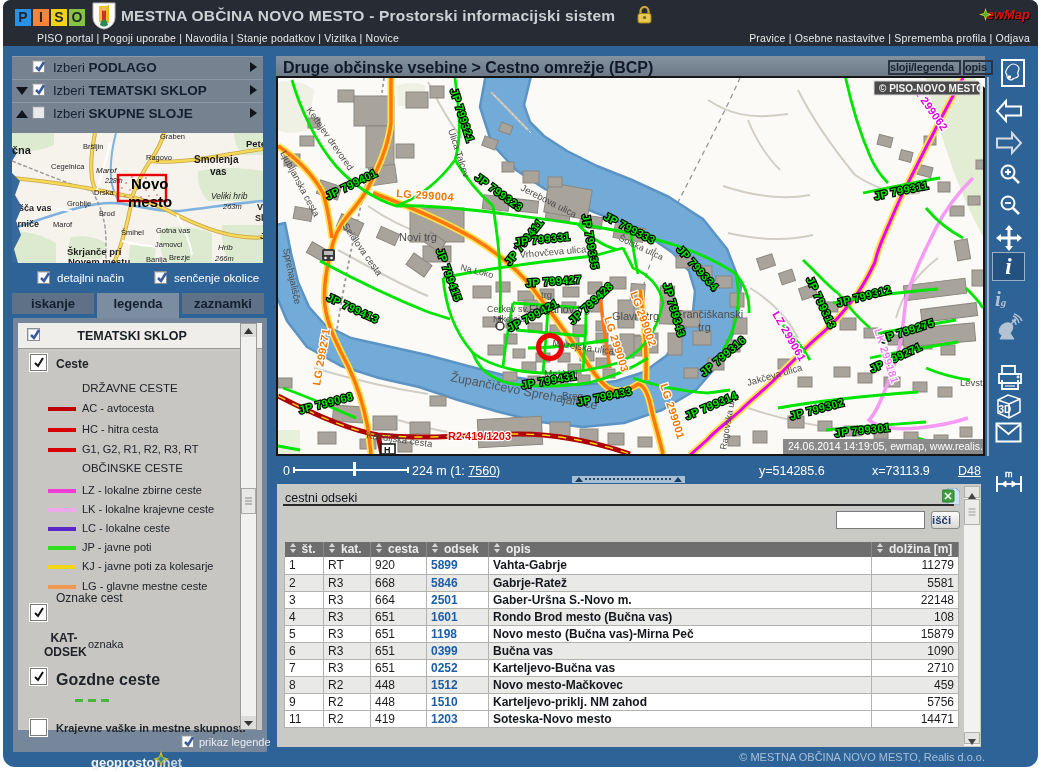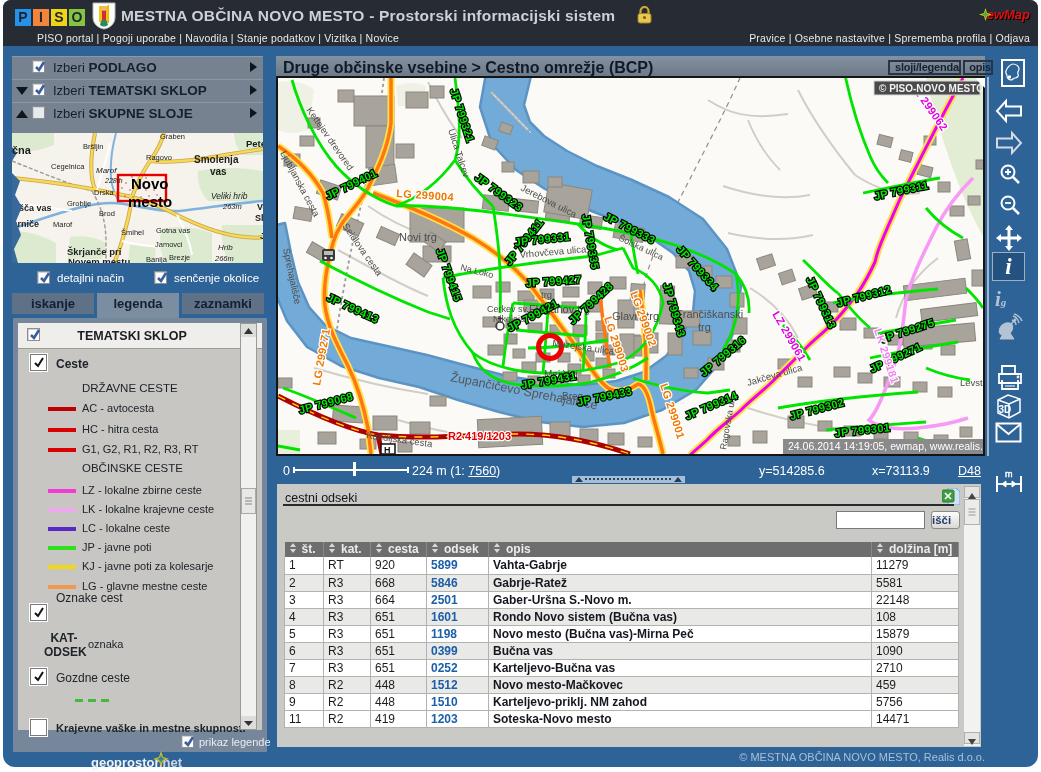--- a/index.html
+++ b/index.html
@@ -20,32 +20,32 @@
 #legend{position:absolute;left:10px;top:318px;width:254px;height:434px;background:#76879c;border-radius:1px}
 #leginner{position:absolute;left:5px;top:5px;width:244px;height:407px;background:#c7c6c2}
 #legtitle{position:absolute;left:0px;top:0px;width:244px;height:26px;background:#efeeea;border-bottom:1px solid #9a9a96}
 .legline{position:absolute;width:28px;height:4px}
 .legtxt{position:absolute;font-size:11px;color:#20242a;white-space:nowrap}
 .lcb{position:absolute;width:17px;height:17px;background:#fff;border:1px solid #7a7a76;box-shadow:0 0 0 1px #fff}
 #footcpy{position:absolute;right:53px;top:751px;font-size:11px;color:#a9c0d8}
 #geopro{position:absolute;left:88px;top:755px;font-size:13px;font-weight:bold;color:#eef2f6}
 #maphdr{position:absolute;left:273px;top:56px;width:709px;height:20px;background:linear-gradient(#84919e,#6d7a88)}
 #maphdr .t{position:absolute;left:7px;top:3px;font-size:16px;font-weight:bold;color:#10192a}
-.mbtn{position:absolute;top:4px;height:15px;border:2px solid #2a3442;color:#17202e;font-size:11px;font-weight:bold;line-height:11px;text-align:right;letter-spacing:-0.2px}
+.mbtn{position:absolute;top:4px;height:15px;border:2px solid #2a3442;color:#17202e;font-size:11px;font-weight:bold;line-height:11px;text-align:left;letter-spacing:-0.2px}
 #scaleRow{position:absolute;left:273px;top:456px;width:709px;height:28px;color:#fff;font-size:12.5px}
 #lowpanel{position:absolute;left:274px;top:484px;width:686px;height:263px;background:#c9c9c5}
 #lowscroll{position:absolute;left:960px;top:484px;width:18px;height:263px;background:#c9c9c5}
 table{border-collapse:collapse;font-size:12px}
 th{background:#6e6e6e;color:#ececec;font-size:12px;font-weight:bold;text-align:left;height:15px;padding:0 0 1px 4px;border-right:1px solid #8a8a8a;white-space:nowrap}
 td{height:17px;padding:0 4px;border:1px solid #b2b2ae;border-top:none;color:#1c1c1c;white-space:nowrap;overflow:hidden}
 tbody tr{background:#fff}
 tr.alt{background:#e9e9e7}
 td.o{color:#1c5ea8;font-weight:bold}
 td.p{font-weight:bold;color:#14181e}
-td.n{}
+td.n{text-align:right}
 .sa{display:inline-block;width:9px;height:10px;position:relative;margin-right:4px}
 .sa:before{content:"";position:absolute;left:1px;top:0;border-left:3.5px solid transparent;border-right:3.5px solid transparent;border-bottom:4px solid #d8d8d8}
 .sa:after{content:"";position:absolute;left:1px;bottom:0;border-left:3.5px solid transparent;border-right:3.5px solid transparent;border-top:4px solid #d8d8d8}
 #toolbar{position:absolute;left:976px;top:56px;width:59px;height:700px}
 .ticon{position:absolute;left:16px}
 </style></head><body>
 <div id="app">
 <div id="hdr">
   <div class="box" style="left:12px;background:#2492e8">P</div>
   <div class="box" style="left:30px;background:#f2853b">I</div>
@@ -245,21 +245,21 @@
   <div class="legtxt" style="left:64px;top:257px">LG - glavne mestne ceste</div>
   <div class="lcb" style="left:12px;top:281px"><svg width="16" height="16" viewBox="0 0 16 16">
             <path d="M4,8 L7,11 L12,3" fill="none" stroke="#111" stroke-width="2"></path>
           </svg></div>
   <div class="legtxt" style="left:38px;top:268px;font-weight:normal;font-size:12px">Oznake cest</div>
   <div class="legtxt" style="left:26px;top:308px;width:40px;font-weight:bold;font-size:12px;text-align:center">KAT-<br>ODSEK</div>
   <div class="legtxt" style="left:70px;top:315px">oznaka</div>
   <div class="lcb" style="left:12px;top:345px"><svg width="16" height="16" viewBox="0 0 16 16">
             <path d="M4,8 L7,11 L12,3" fill="none" stroke="#111" stroke-width="2"></path>
           </svg></div>
-  <div class="legtxt" style="left:38px;top:348px;font-weight:normal;font-size:12px">Gozdne ceste</div>
+  <div class="legtxt" style="left:38px;top:348px;font-weight:bold;font-size:16px">Gozdne ceste</div>
   <div style="position:absolute;left:57px;top:376px;width:34px;height:3px;background:repeating-linear-gradient(90deg,#46b83c 0 8px,transparent 8px 13px)"></div>
   <div class="lcb" style="left:12px;top:396px"></div>
   <div class="legtxt" style="left:38px;top:399px;font-weight:bold;font-size:11px">Krajevne vaške in mestne skupnosti</div>
   <div style="position:absolute;left:222px;top:0px;width:17px;height:407px;background:#f1f1ef;border:1px solid #9a9a96">
     <div style="position:absolute;left:0px;top:0px;width:15px;height:13px;background:#dcdcda"><svg width="15" height="13" viewBox="0 0 15 13">
               <path d="M7.5,3 L12,9 L3,9 Z" fill="#333"></path>
             </svg></div>
     <div style="position:absolute;left:0px;top:164px;width:15px;height:26px;background:#e8e8e6;border:1px solid #aaa"><svg width="13" height="24" viewBox="0 0 13 24">
               <path d="M3,9 h7 M3,12 h7 M3,15 h7" stroke="#888" stroke-width="1"></path>
             </svg></div>
@@ -674,21 +674,21 @@
             <td>664</td>
             <td class="o">2501</td>
             <td class="p">Gaber-Uršna S.-Novo m.</td>
             <td class="n">22148</td>
           </tr>
   <tr class="alt">
             <td>4</td>
             <td>R3</td>
             <td>651</td>
             <td class="o">1601</td>
-            <td class="p">Rondo Novo sistem (Bučna vas)</td>
+            <td class="p">Rondo Brod mesto (Bučna vas)</td>
             <td class="n">108</td>
           </tr>
   <tr>
             <td>5</td>
             <td>R3</td>
             <td>651</td>
             <td class="o">1198</td>
             <td class="p">Novo mesto (Bučna vas)-Mirna Peč</td>
             <td class="n">15879</td>
           </tr>

